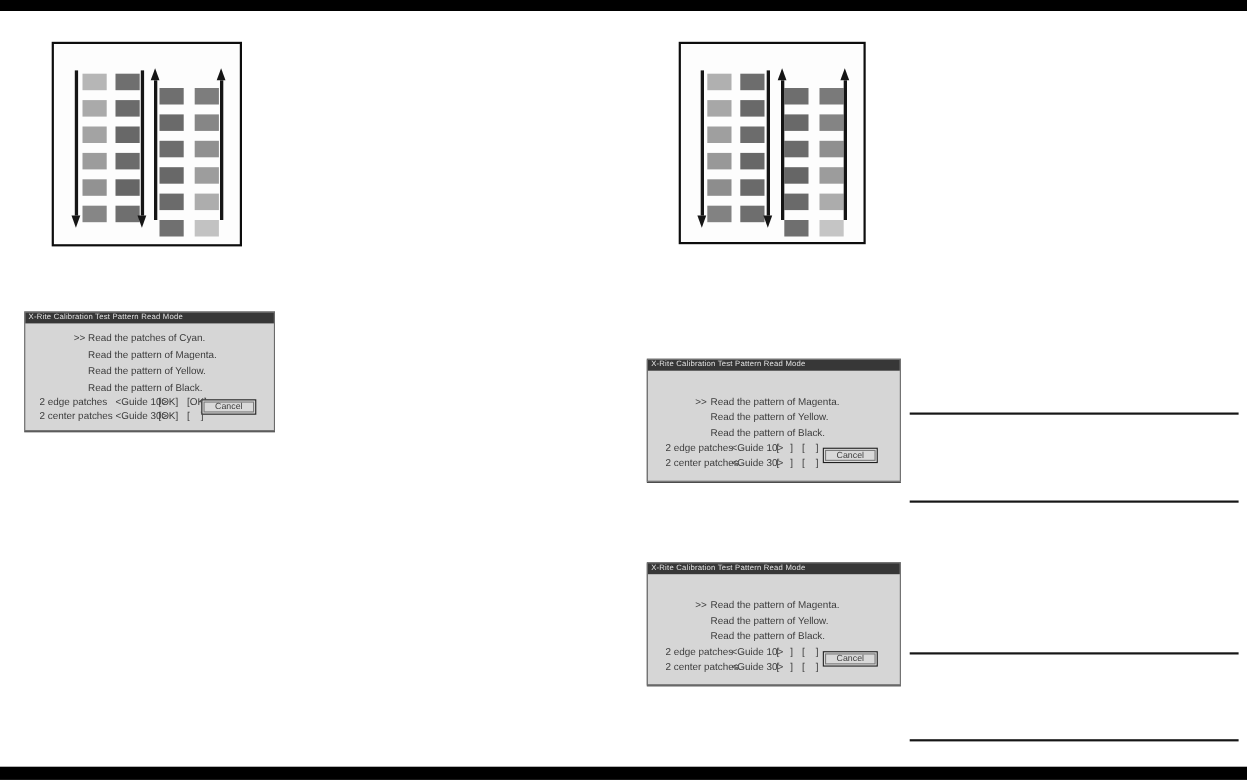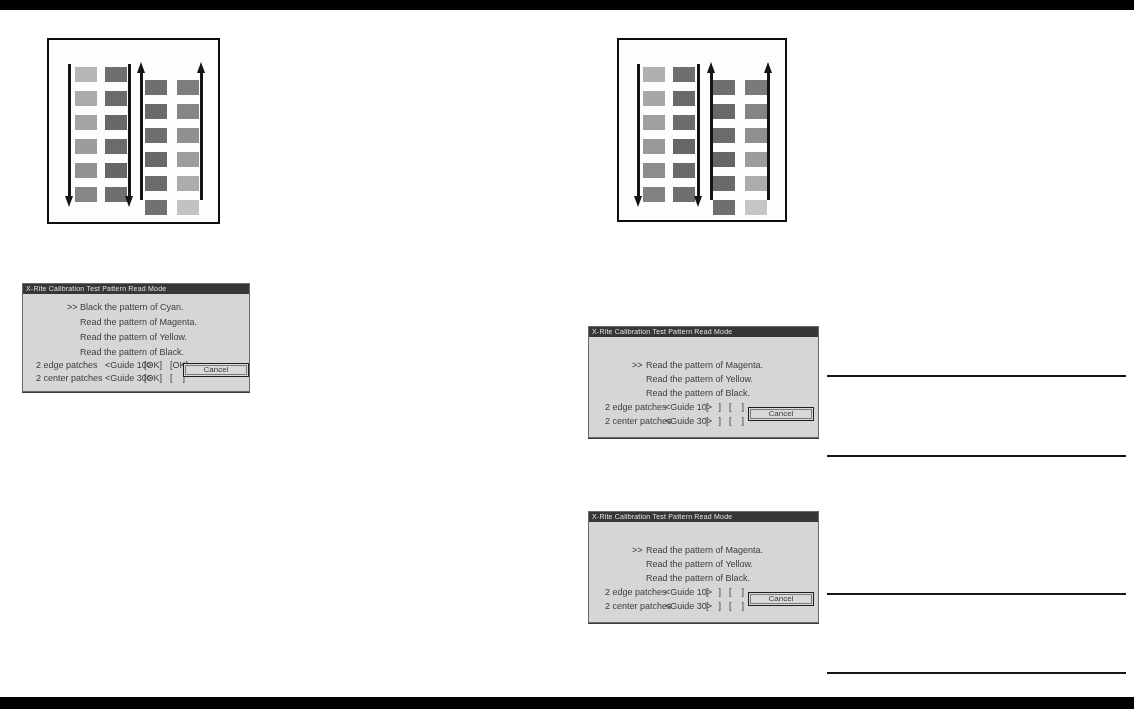--- a/index.html
+++ b/index.html
@@ -20,21 +20,21 @@
   .parrow.up::before{content:'';position:absolute;left:-3px;top:-11px;
       border:4.5px solid transparent;border-bottom:11px solid #151515;border-top:0;}
 
   
   .dialog{position:absolute;background:#d6d6d6;border:1px solid #6a6a6a;
           box-shadow:0 1px 0 0 #3a3a3a;}
   .dialog .titlebar{position:absolute;left:0;top:0;right:0;height:10px;background:#373737;
           color:#e3e3e3;font-size:7px;line-height:10px;padding-left:3px;
           letter-spacing:.2px;white-space:nowrap;overflow:hidden;}
   .dlg-text{position:absolute;font-size:9px;color:#3c3c3c;white-space:pre;line-height:10px;}
-  .cancel-btn{position:absolute;width:66px;height:14px;background:#d9d9d9;
+  .cancel-btn{position:absolute;width:50px;height:14px;background:#d9d9d9;
           border:1px solid #1e1e1e;padding:1px;cursor:pointer;box-sizing:border-box;}
   .cancel-inner{width:100%;height:100%;border:1px solid #7a7a7a;box-sizing:border-box;
           font-size:8px;line-height:8px;color:#3c3c3c;display:flex;
           align-items:center;justify-content:center;background:#d9d9d9;}
 
   
   .dlg1 .ln0{top:18px;} .dlg1 .ln1{top:33px;} .dlg1 .ln2{top:48px;} .dlg1 .ln3{top:63px;}
   .dlg1 .marker{left:44px;} .dlg1 .ltext{left:57px;}
   .dlg1 .row-edge{top:76px;} .dlg1 .row-center{top:89px;}
   .dlg1 .rlabel{left:13px;} .dlg1 .rguide{left:82px;}
@@ -122,21 +122,21 @@
       <div class="patch" style="left: 126px; top: 160px; width: 22px; height: 15px; background: rgb(197, 197, 197);"></div>
       <div class="parrow down" style="left: 18px; top: 24px; height: 132px;"></div>
       <div class="parrow down" style="left: 78px; top: 24px; height: 132px;"></div>
       <div class="parrow up" style="left: 91px; top: 33px; height: 127px;"></div>
       <div class="parrow up" style="left: 148px; top: 33px; height: 127px;"></div>
     </div>
 
   <div id="dialog-1" class="dialog dlg1">
     <div class="titlebar">X-Rite Calibration Test Pattern Read Mode</div>
     <span class="dlg-text marker ln0">&gt;&gt;</span>
-    <span class="dlg-text ltext ln0">Black the pattern of Cyan.</span>
+    <span class="dlg-text ltext ln0">Read the patches of Cyan.</span>
     <span class="dlg-text ltext ln1">Read the pattern of Magenta.</span>
     <span class="dlg-text ltext ln2">Read the pattern of Yellow.</span>
     <span class="dlg-text ltext ln3">Read the pattern of Black.</span>
     <span class="dlg-text rlabel row-edge">2 edge patches</span>
     <span class="dlg-text rguide row-edge">&lt;Guide 10&gt;</span>
     <span class="dlg-text rslot1 row-edge">[OK]</span>
     <span class="dlg-text rslot2 row-edge">[OK]</span>
     <span class="dlg-text rlabel row-center">2 center patches</span>
     <span class="dlg-text rguide row-center">&lt;Guide 30&gt;</span>
     <span class="dlg-text rslot1 row-center">[OK]</span>

